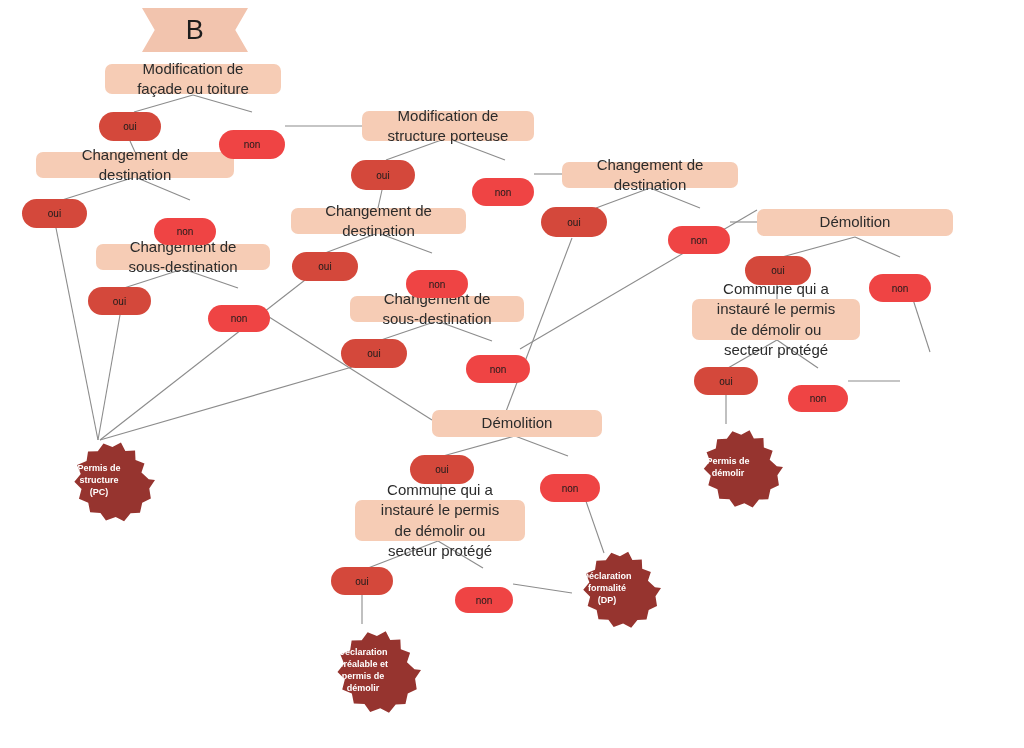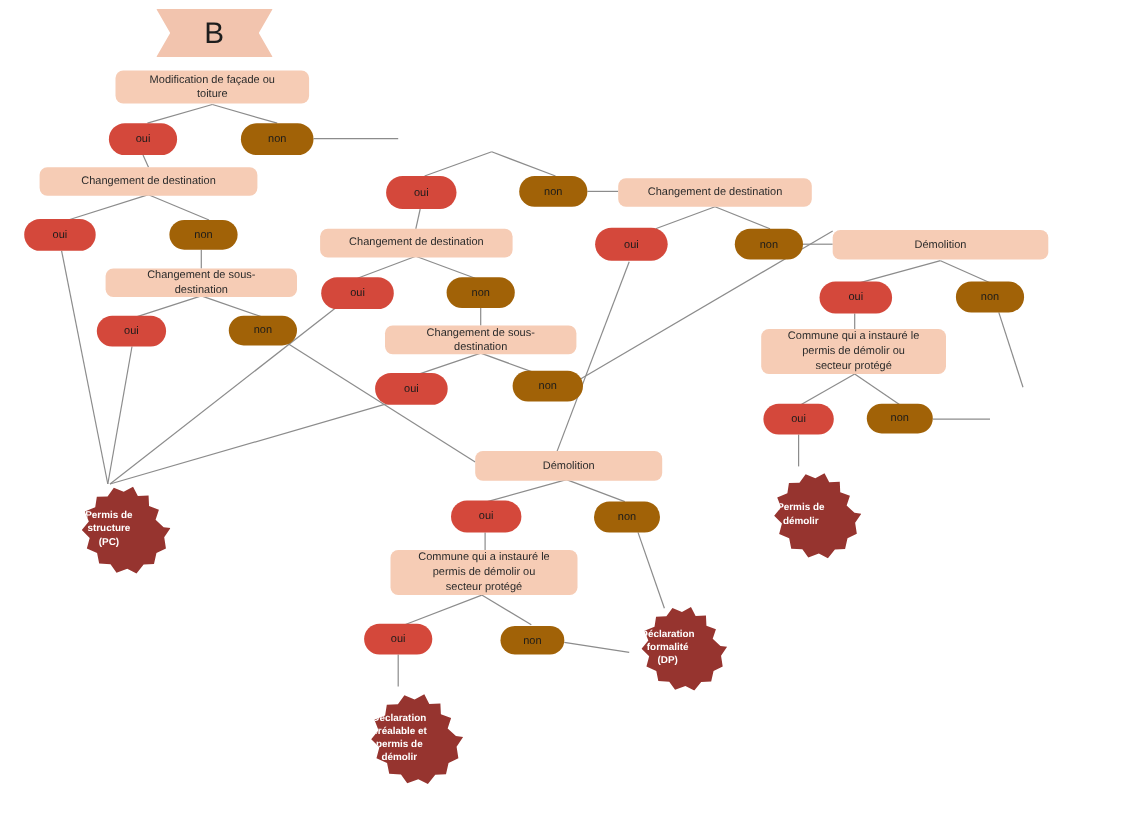--- a/index.html
+++ b/index.html
@@ -23,34 +23,34 @@
     clip-path:polygon(0% 0%,100% 0%,88% 50%,100% 100%,0% 100%,12% 50%);
   }
 
   
   .qbox{
     background:#F6CCB5;
     border-radius:7px;
     display:flex;align-items:center;justify-content:center;
     text-align:center;
     color:#2b2b2b;
-    font-size:10px;
+    font-size:15px;
     line-height:1.35;
     padding:3px 21px;
   }
 
   
   .pill{
     border-radius:999px;
     display:flex;align-items:center;justify-content:center;
     font-size:10px;
     color:#1b1b1b;
   }
   .pill.oui{background:#D4483B;}
-  .pill.non{background:#a16207;}
+  .pill.non{background:#ef4444;margin-top:18px;}
 
   
   .star{
     background:#96342F;
     display:flex;align-items:center;justify-content:center;
     text-align:center;
     color:#ffffff;
     font-size:9px;
     font-weight:bold;
     line-height:1.35;
@@ -162,20 +162,23 @@
   </svg>
 
   <div class="node banner" style="left:142px;top:8px;width:106px;height:44px;">
     <span>B</span>
   </div>
 
   <div class="node qbox" style="left:105px;top:64px;width:176px;height:30px;">
     <span>Modification de façade ou toiture</span>
   </div>
 
+  <div class="node qbox" style="left:362px;top:111px;width:172px;height:30px;">
+    <span>Modification de structure porteuse</span>
+  </div>
 
   <div class="node qbox" style="left:36px;top:152px;width:198px;height:26px;">
     <span>Changement de destination</span>
   </div>
 
   <div class="node qbox" style="left:291px;top:208px;width:175px;height:26px;">
     <span>Changement de destination</span>
   </div>
 
   <div class="node qbox" style="left:562px;top:162px;width:176px;height:26px;">

